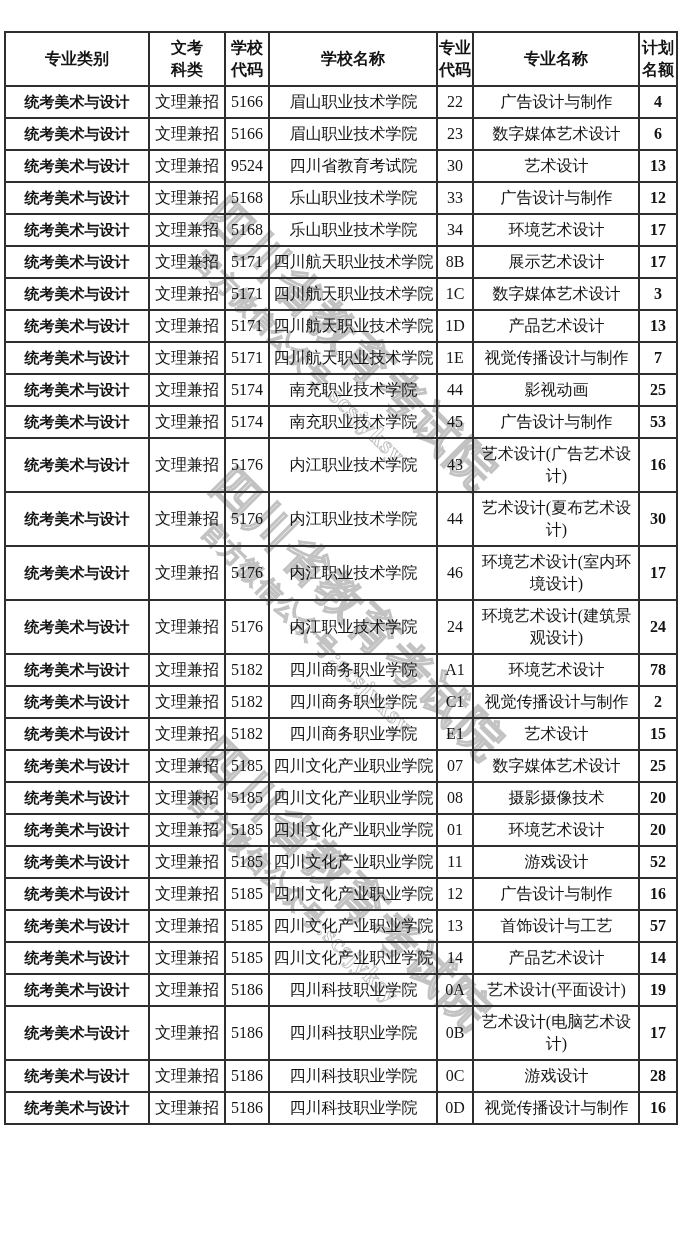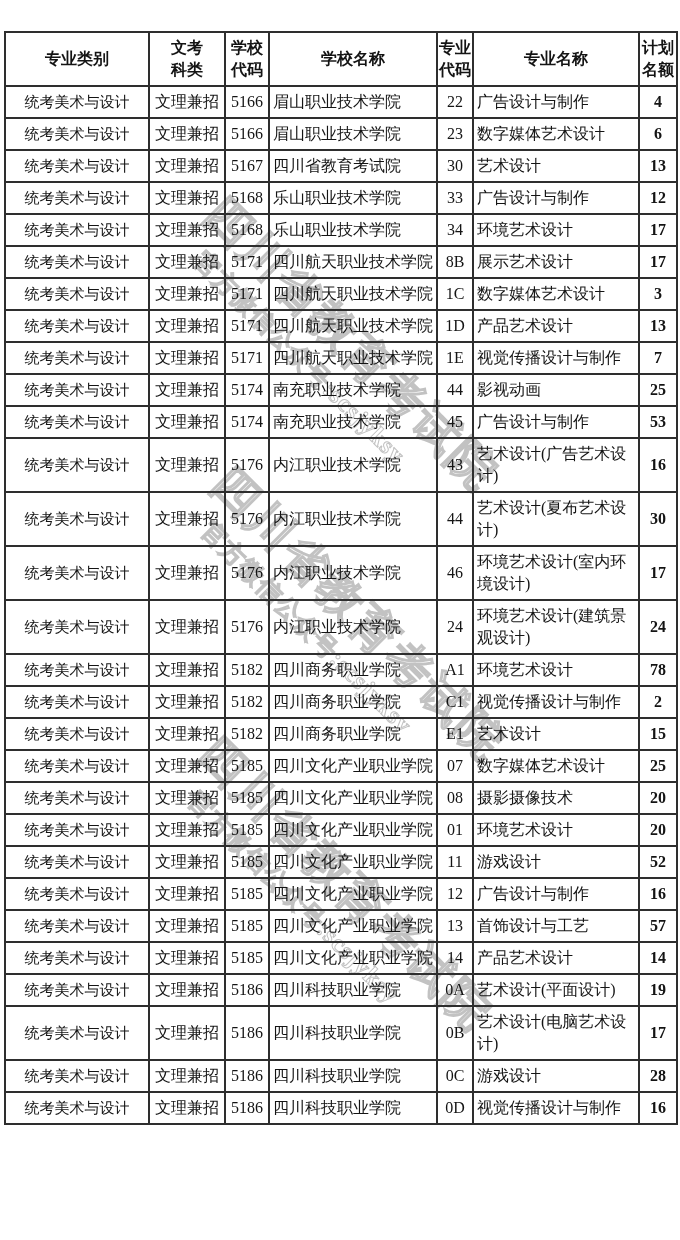--- a/index.html
+++ b/index.html
@@ -83,23 +83,23 @@
     font-weight:bold;
     text-align:center;
     padding:4px 0;
   }
   td{
     font-size:16px;
     font-weight:normal;
     text-align:center;
     padding:4px 2px;
   }
-  td.cell-category{font-size:15px;}
+  td.cell-category{font-size:15px;font-weight:bold;}
   td.cell-school_name,td.cell-major_name{
-    text-align:left;
+    text-align:center;
     padding-left:3px;
     padding-right:2px;
   }
   td.cell-quota{font-weight:bold;}
   
   .page-number{
     position:absolute;
     right:8px;top:1192px;
     font-size:15px;
     letter-spacing:1px;
@@ -161,21 +161,21 @@
           <td class="cell-subject_type">文理兼招</td>
           <td class="cell-school_code">5166</td>
           <td class="cell-school_name">眉山职业技术学院</td>
           <td class="cell-major_code">23</td>
           <td class="cell-major_name">数字媒体艺术设计</td>
           <td class="cell-quota">6</td>
         </tr>
         <tr>
           <td class="cell-category">统考美术与设计</td>
           <td class="cell-subject_type">文理兼招</td>
-          <td class="cell-school_code">5167</td>
+          <td class="cell-school_code">9524</td>
           <td class="cell-school_name">四川省教育考试院</td>
           <td class="cell-major_code">30</td>
           <td class="cell-major_name">艺术设计</td>
           <td class="cell-quota">13</td>
         </tr>
         <tr>
           <td class="cell-category">统考美术与设计</td>
           <td class="cell-subject_type">文理兼招</td>
           <td class="cell-school_code">5168</td>
           <td class="cell-school_name">乐山职业技术学院</td>

